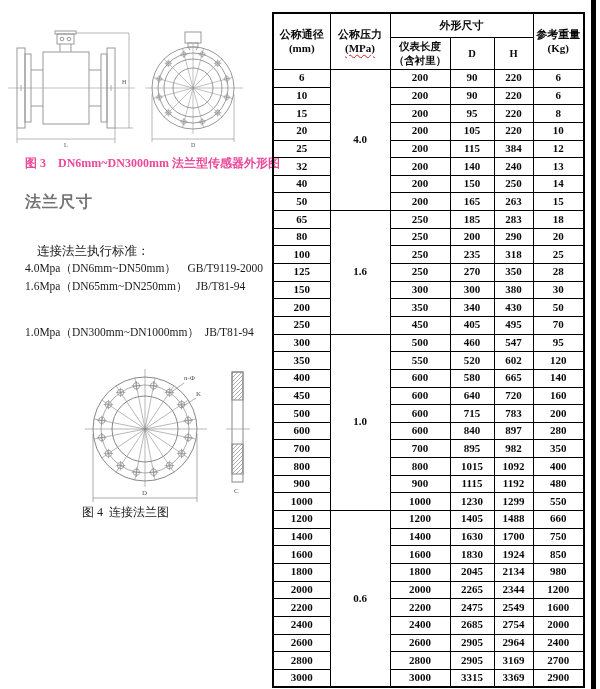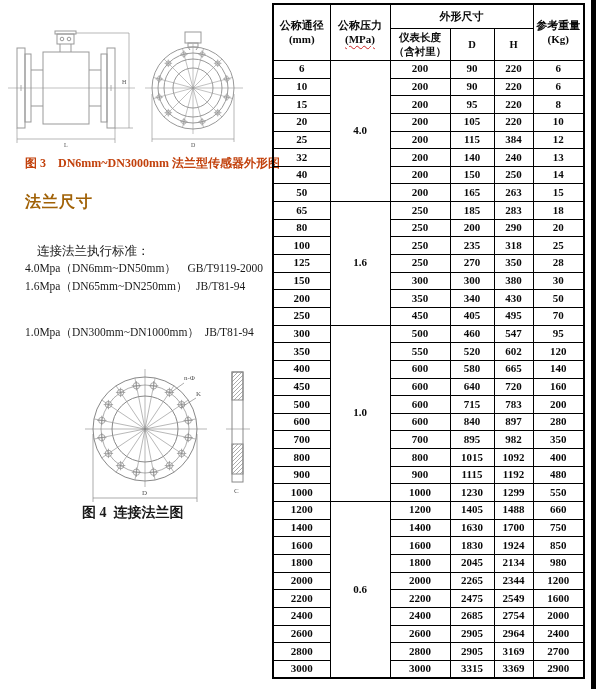--- a/index.html
+++ b/index.html
@@ -5,43 +5,43 @@
   html,body { margin:0; padding:0; background:#fff; }
   .page {
     position:relative; width:600px; height:689px; background:#ffffff;
     font-family:"Liberation Serif", serif; color:#111; overflow:hidden;
   }
   svg text { font-family:"Liberation Serif", serif; fill:#555; }
 
   
   .fig3-caption {
     position:absolute; left:25px; top:155px; font-size:12px; font-weight:bold;
-    white-space:pre; color:#c2410c;
+    white-space:pre; color:#ec4899;
   }
   .section-heading {
     position:absolute; left:25px; top:192px; font-size:16px; font-weight:bold;
-    letter-spacing:1px; color:#a16207;
+    letter-spacing:1px; color:#737373;
   }
   .body-line { position:absolute; left:25px; font-size:12.5px; color:#1a1a1a; white-space:pre; }
   .line1 { top:224px; }
   .line2 { top:243px;margin-left:12px; }
   .std-line { position:absolute; left:25px; font-size:11.5px; color:#1a1a1a; white-space:pre; }
   .s0 { top:261px; } .s1 { top:279px; } .s2 { top:294px;margin-top:31px; } .s3 { top:315px; }
   .fig4-caption {
-    position:absolute; left:82px; top:504px; font-size:14px; font-weight:bold;
+    position:absolute; left:82px; top:504px; font-size:12px; font-weight:normal;
     white-space:pre; color:#1a1a1a;
   }
 
   
   .fig3-svg { position:absolute; left:0; top:20px; }
   .fig4-svg { position:absolute; left:0; top:362px; }
 
   
   .dim-table {
-    position:absolute; left:272px; top:3px; width:311px;
+    position:absolute; left:272px; top:12px; width:311px;
     border-collapse:collapse; table-layout:fixed; border:2px solid #000;
   }
   .dim-table th, .dim-table td {
     border:1px solid #000; text-align:center; vertical-align:middle;
     font-weight:bold; font-size:11px; line-height:1.25; padding:0; color:#0a0a0a;
   }
   .dim-table thead .hrow1 th { height:23px; }
   .dim-table thead .hrow2 th { height:31px; font-size:10.5px; }
   .dim-table tbody tr { height:17.65px; }
   .pressure-cell { vertical-align:top; padding-top:2px; }

